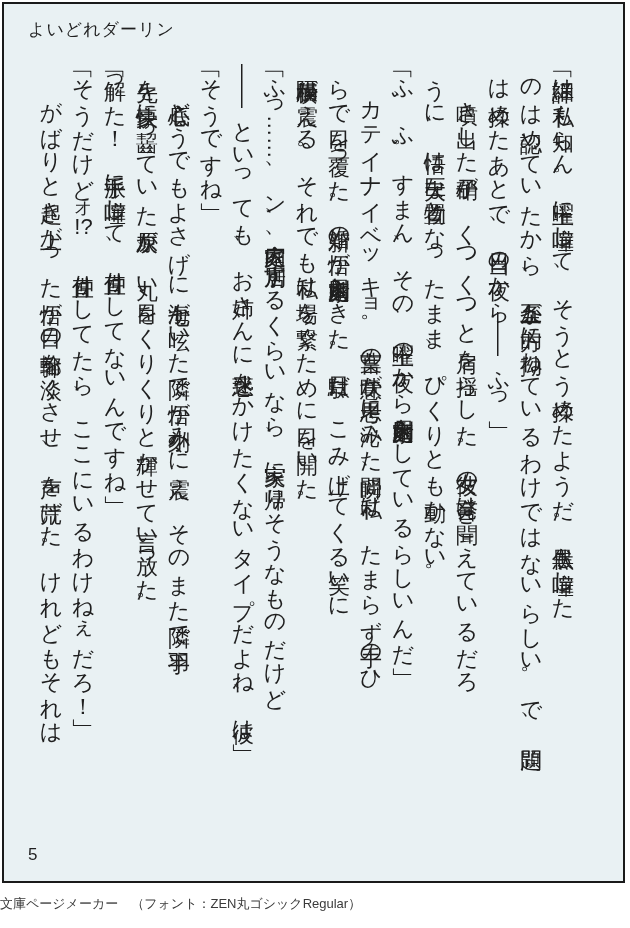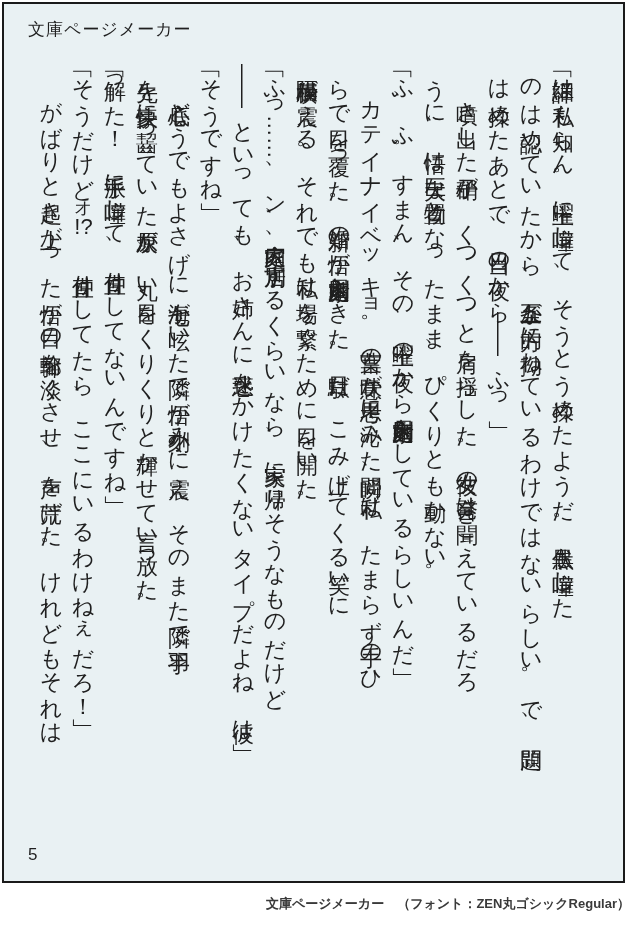--- a/index.html
+++ b/index.html
@@ -60,31 +60,30 @@
   .credit{
     position:absolute;
     right:16px;bottom:16px;
     font-size:17px;
     color:var(--credit);
   }
   .footer{
     position:absolute;
     left:0;top:895px;
     width:630px;
-    text-align:right;
+    text-align:left;
     font-size:13px;
     color:var(--footer);
-    font-weight:bold;
   }
 </style>
 </head>
 <body>
 
 <div class="card">
-  <div class="title">文庫ページメーカー</div>
+  <div class="title">よいどれダーリン</div>
   <div class="text-area">
       <div class="col">「詳細は私も知らん。土曜に喧嘩して、そうとう揉めたようだ。伏黒も喧嘩した</div>
       <div class="col">のは認めていたから、五条が一方的に拗ねているわけではないらしい。で、問題</div>
       <div class="col">は揉めたあとで、当日の夜から――ふっ」</div>
       <div class="col">　噴き出した硝子が、くつくつと肩を揺らした。彼女の発言は聞こえているだろ</div>
       <div class="col">うに、悟は巨大な置物となったまま、ぴくりとも動かない。</div>
       <div class="col">「ふ、ふ。すまん、その、土曜の夜から家庭内別居をしているらしいんだ」</div>
       <div class="col">　カテイナイベッキョ。言葉の意味が思考に沁みた瞬間、私は、たまらず手のひ</div>
       <div class="col">らで口を覆った。新婚の悟が家庭内別居ときた。駄目だ、こみ上げてくる笑いに</div>
       <div class="col">横隔膜が震える。それでも私は場を繋ぐために口を開いた。</div>

